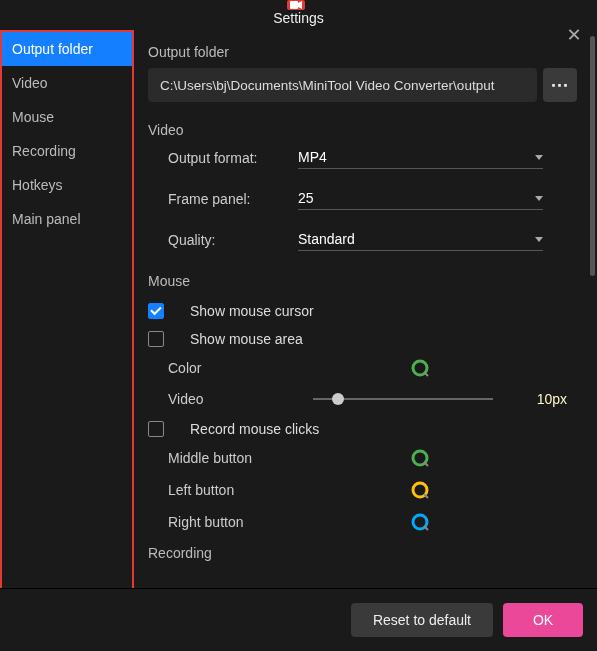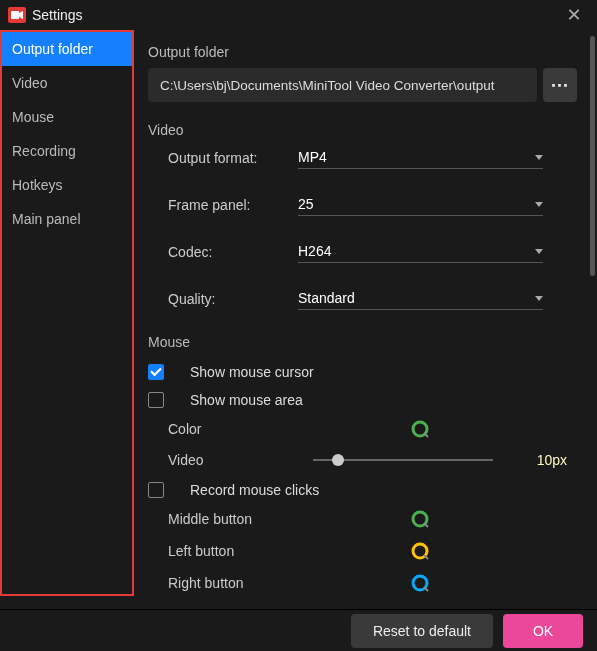--- a/index.html
+++ b/index.html
@@ -12,20 +12,21 @@
     height: 651px;
     overflow: hidden;
     position: relative;
   }
   .titlebar {
     display: flex;
     align-items: center;
     height: 30px;
     padding: 0 8px;
     background: #1a1a1a;
+    flex-direction: column;
   }
   .app-icon {
     width: 18px; height: 16px;
     background: #e53935;
     border-radius: 2px;
     position: relative;
     margin-right: 6px;
     display: flex;
     align-items: center;
     justify-content: center;
@@ -114,21 +115,21 @@
     display: flex;
     align-items: center;
     justify-content: center;
     font-size: 18px;
     font-weight: bold;
     letter-spacing: 1px;
   }
   .form-row {
     display: flex;
     align-items: center;
-    margin-bottom: 24px;
+    margin-bottom: 18px;
     padding-left: 20px;
   }
   .form-label {
     width: 130px;
     color: #ccc;
     font-size: 14px;
   }
   .select {
     flex: 1;
     max-width: 245px;
@@ -213,21 +214,21 @@
     width: 12px; height: 12px;
     background: #ccc;
     border-radius: 50%;
     transform: translate(-50%,-50%);
     cursor: pointer;
   }
   .slider-val { color: #fef9c3; margin-left: auto; padding-right: 10px;}
   .footer {
     position: absolute;
     left: 0; right: 0; bottom: 0;
-    height: 42px;
+    height: 63px;
     background: #1a1a1a;
     border-top: 1px solid #000;
     display: flex;
     justify-content: flex-end;
     align-items: center;
     gap: 10px;
     padding-right: 14px;
   }
   .btn {
     height: 34px;
@@ -294,27 +295,20 @@
         </div>
       </div>
       <div class="form-row">
         <div class="form-label">Frame panel:</div>
         <div class="select">
           <span>25</span>
           <span class="caret"></span>
         </div>
       </div>
       <div class="form-row">
-        <div class="form-label">Codec:</div>
-        <div class="select">
-          <span>H264</span>
-          <span class="caret"></span>
-        </div>
-      </div>
-      <div class="form-row">
         <div class="form-label">Quality:</div>
         <div class="select">
           <span>Standard</span>
           <span class="caret"></span>
         </div>
       </div>
 
       <div class="section-label mouse-heading">Mouse</div>
 
       <div class="check-row">

